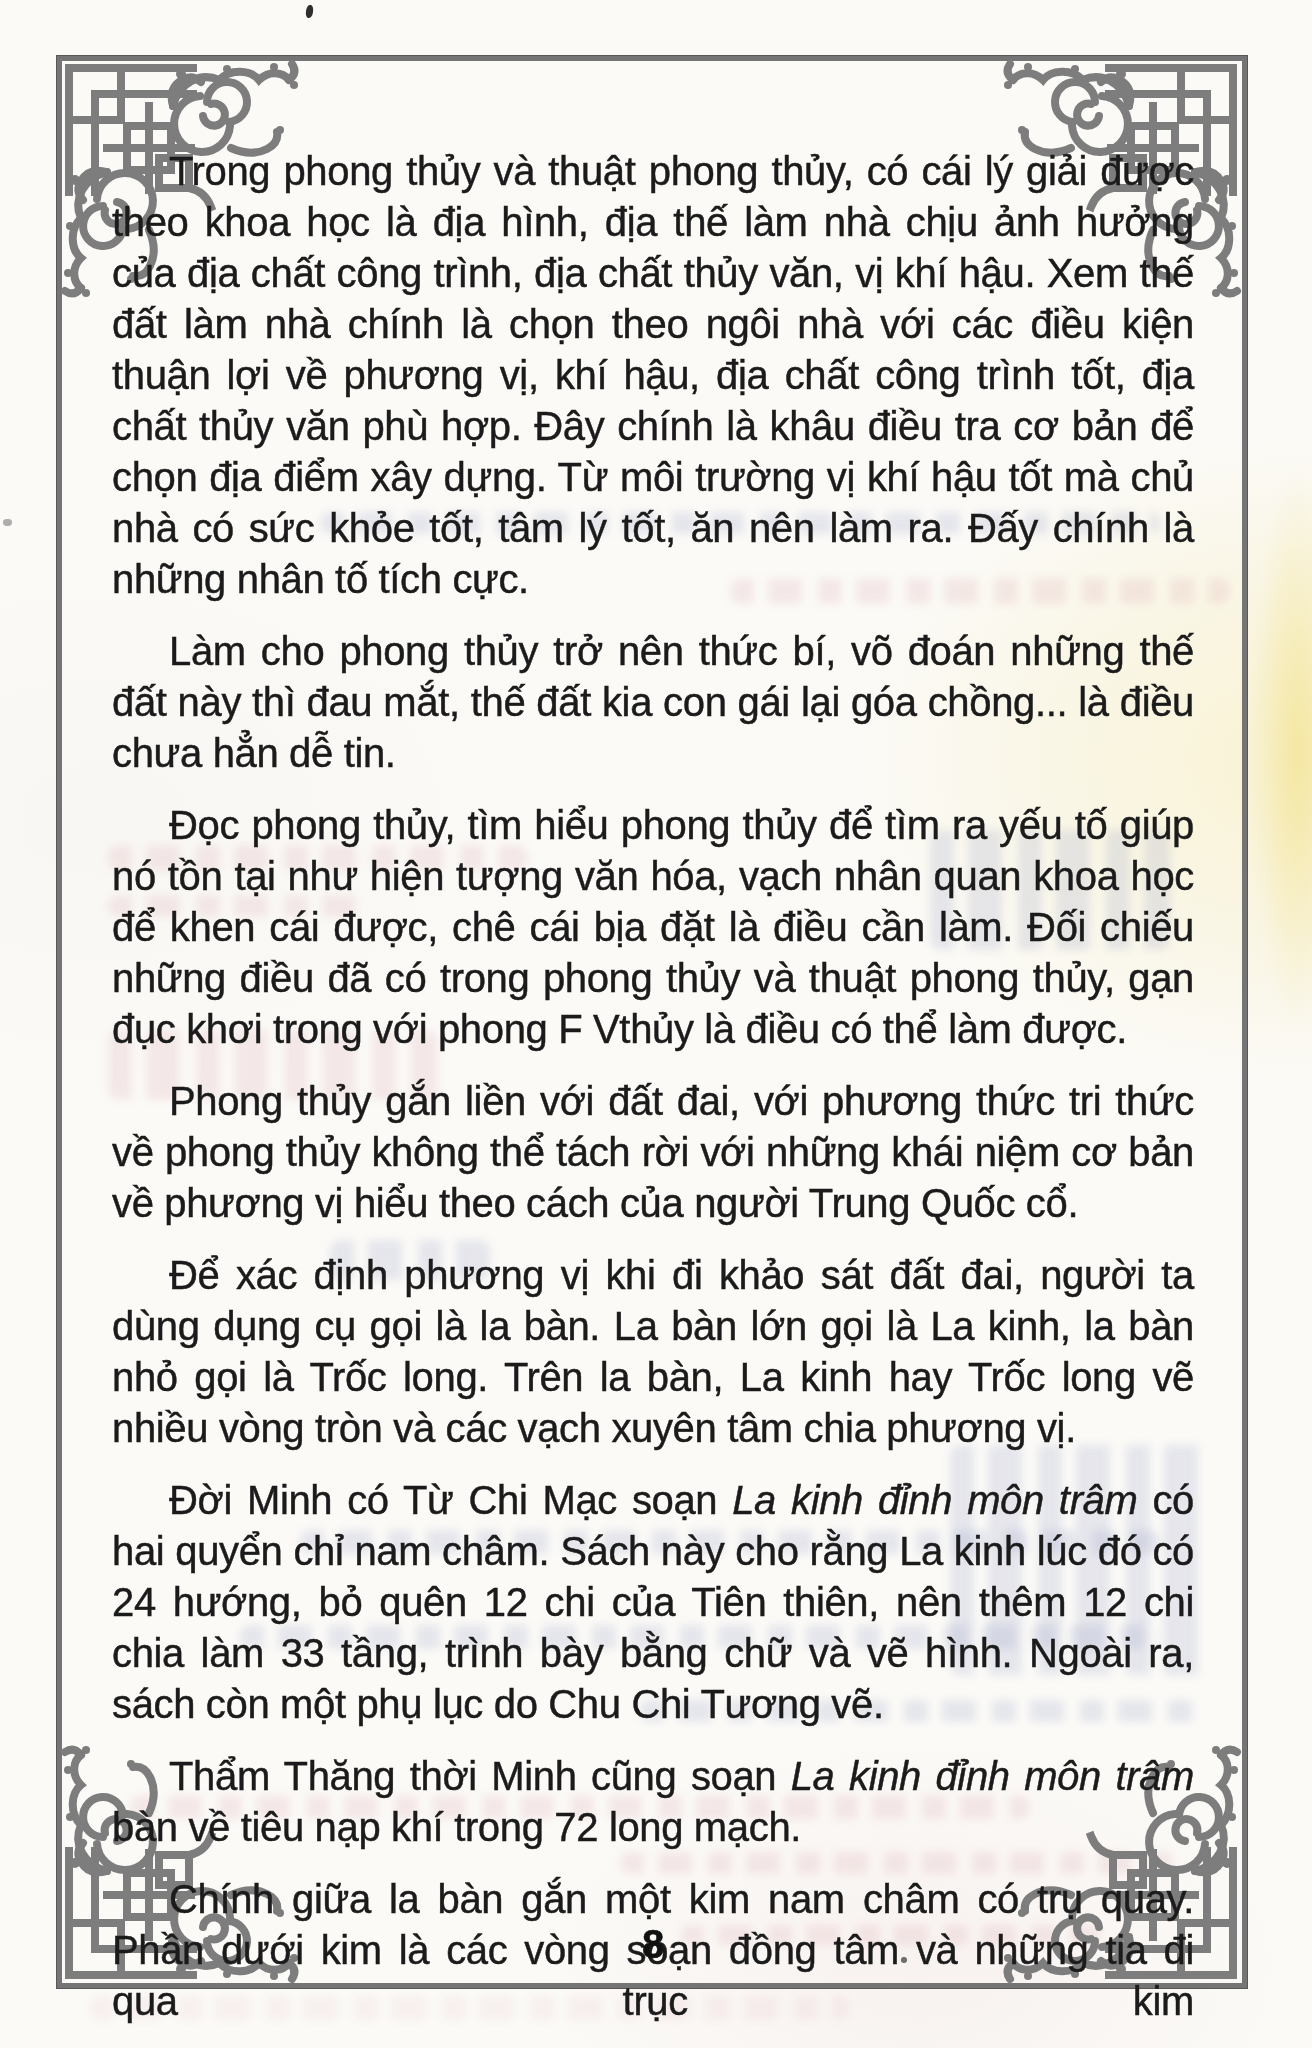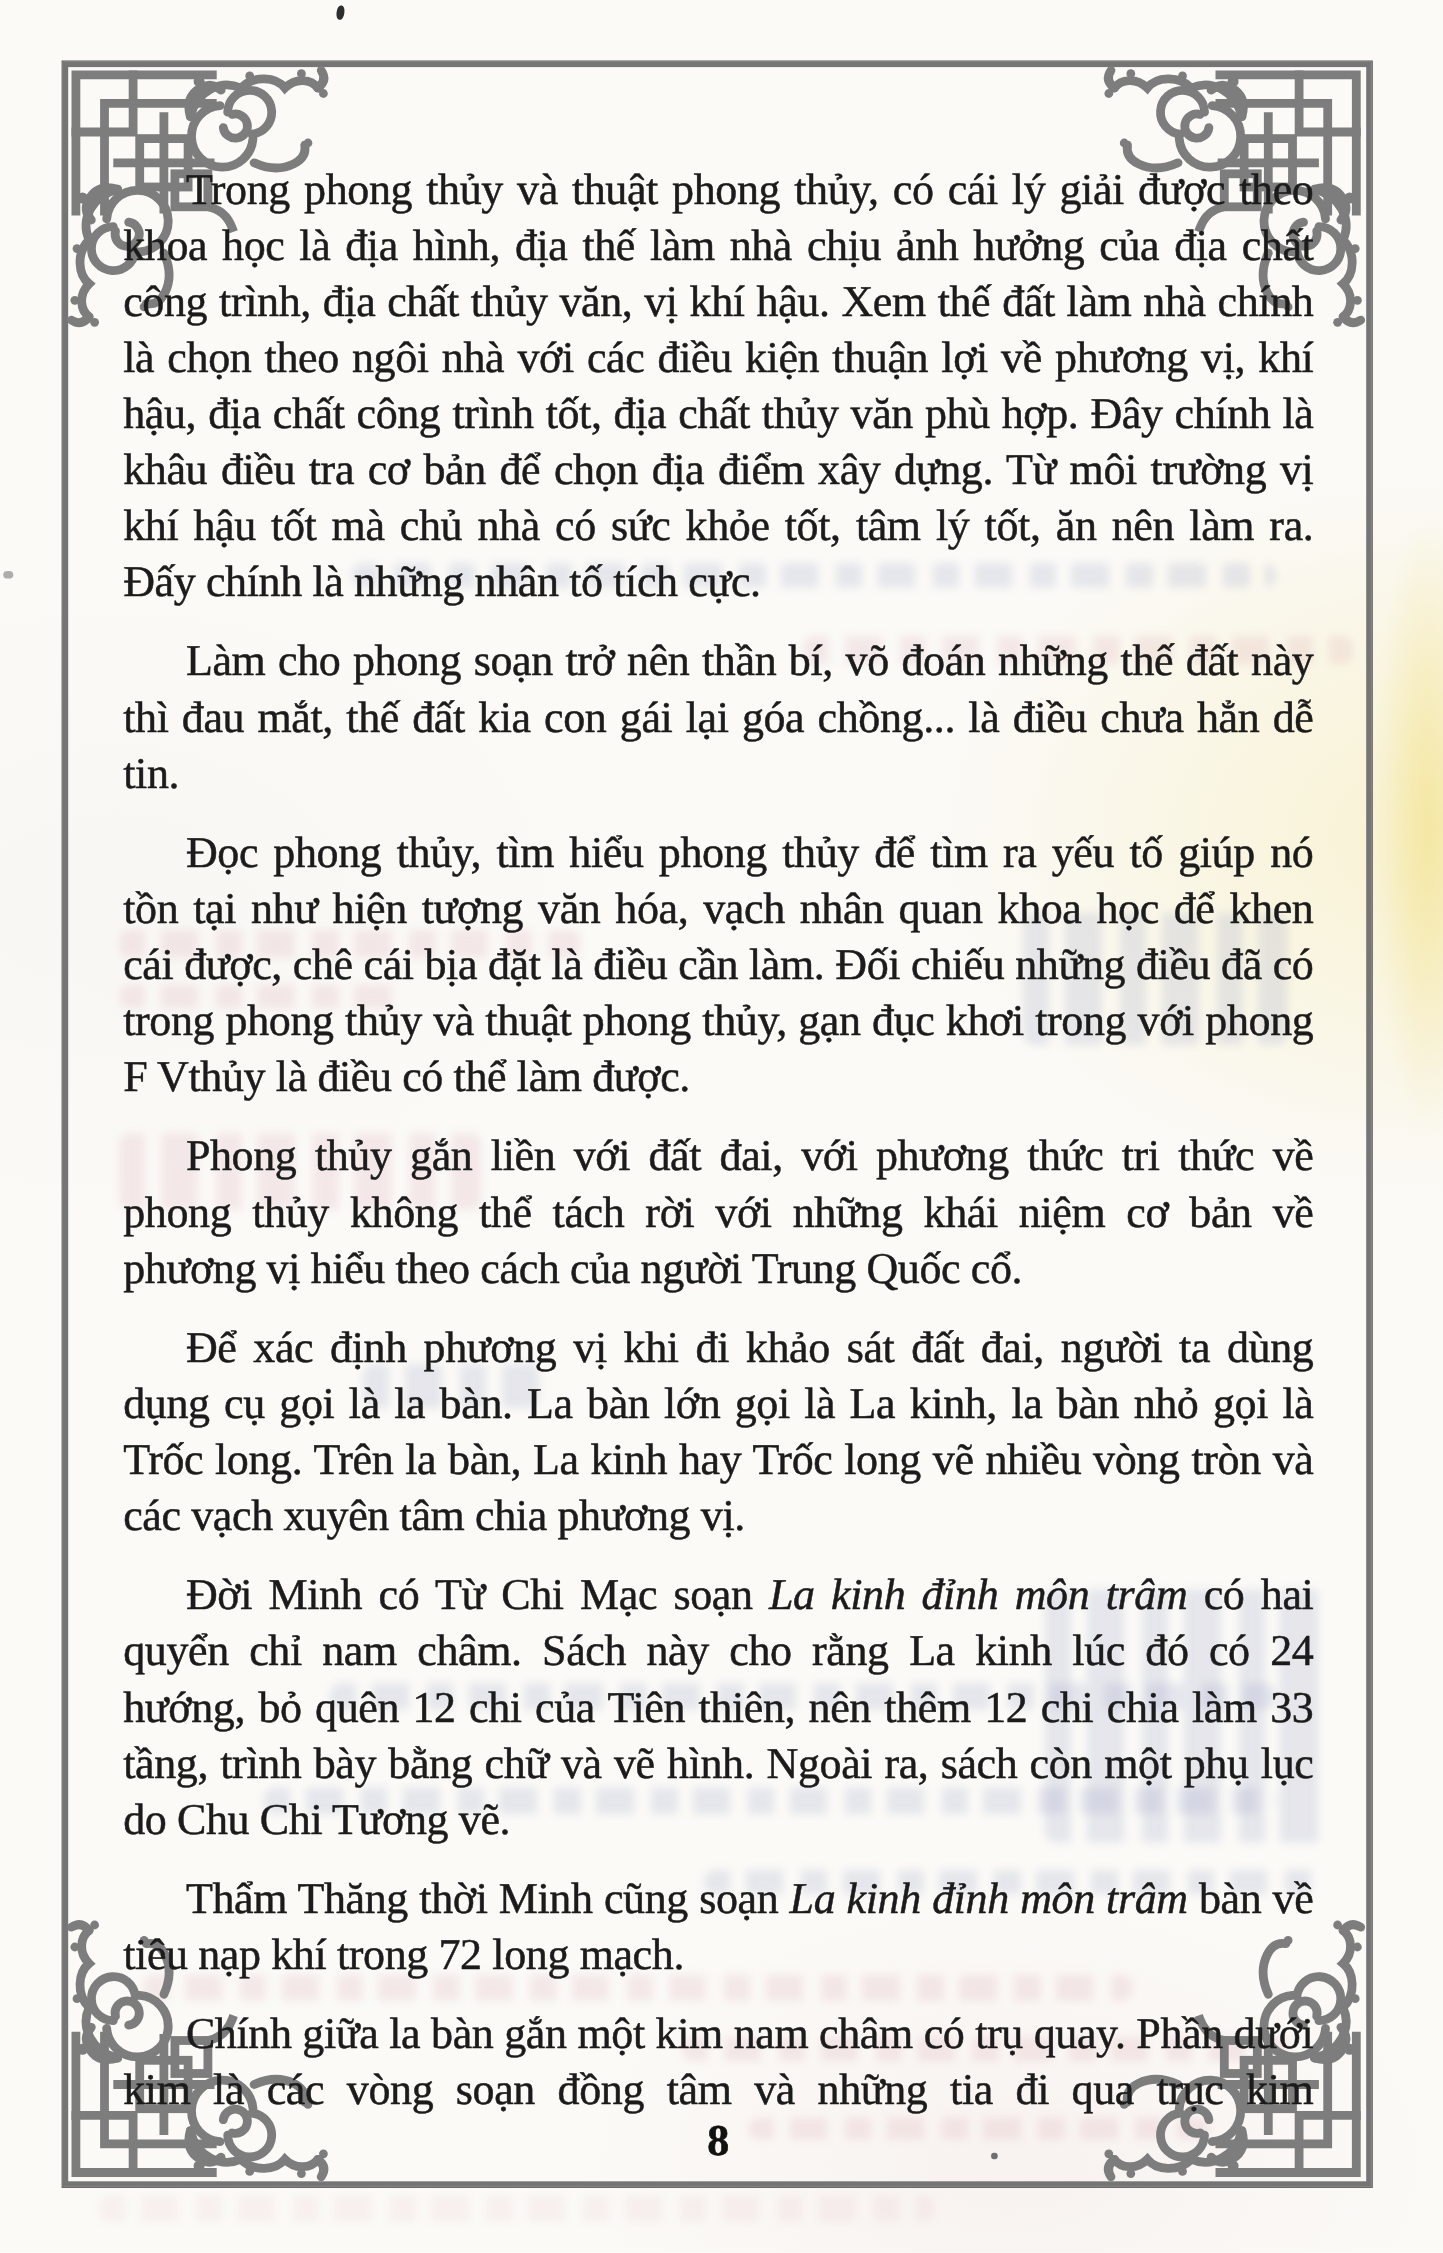--- a/index.html
+++ b/index.html
@@ -5,21 +5,21 @@
   html,body{margin:0;padding:0;background:#ffffff;}
   .page{
     position:relative;
     width:1312px;height:2048px;
     background:
       radial-gradient(700px 480px at 1330px 760px, rgba(243,224,128,.32), rgba(243,224,128,0) 70%),
       radial-gradient(520px 320px at 70% 96%, rgba(234,206,206,.18), rgba(234,206,206,0) 75%),
       radial-gradient(600px 400px at 8% 40%, rgba(230,224,216,.12), rgba(230,224,216,0) 75%),
       var(--paper-color,#fbfaf7);
     overflow:hidden;
-    font-family:Liberation Serif, serif;
+    font-family:Liberation Sans, sans-serif;
   }
   .frame{
     position:absolute;left:57px;top:56px;width:1180px;height:1922px;
     border:5px solid var(--frame-color,#757575);
     outline:1px solid #585858;
     pointer-events:none;
   }
   
   .corner{position:absolute;width:235px;height:235px;overflow:visible;}
   .corner.tl{left:61px;top:60px;}
@@ -131,21 +131,21 @@
     </svg>
   <svg class="corner bl" viewBox="0 0 235 235">
       <use href="#cornerOrn"></use>
     </svg>
   <svg class="corner br" viewBox="0 0 235 235">
       <use href="#cornerOrn"></use>
     </svg>
 
   <div class="textblock">
       <p><span>Trong phong thủy và thuật phong thủy, có cái lý giải được theo khoa học là địa hình, địa thế làm nhà chịu ảnh hưởng của địa chất công trình, địa chất thủy văn, vị khí hậu. Xem thế đất làm nhà chính là chọn theo ngôi nhà với các điều kiện thuận lợi về phương vị, khí hậu, địa chất công trình tốt, địa chất thủy văn phù hợp. Đây chính là khâu điều tra cơ bản để chọn địa điểm xây dựng. Từ môi trường vị khí hậu tốt mà chủ nhà có sức khỏe tốt, tâm lý tốt, ăn nên làm ra. Đấy chính là những nhân tố tích cực.</span></p>
-      <p><span>Làm cho phong soạn trở nên thần bí, võ đoán những thế đất này thì đau mắt, thế đất kia con gái lại góa chồng... là điều chưa hẳn dễ tin.</span></p>
+      <p><span>Làm cho phong thủy trở nên thức bí, võ đoán những thế đất này thì đau mắt, thế đất kia con gái lại góa chồng... là điều chưa hẳn dễ tin.</span></p>
       <p><span>Đọc phong thủy, tìm hiểu phong thủy để tìm ra yếu tố giúp nó tồn tại như hiện tượng văn hóa, vạch nhân quan khoa học để khen cái được, chê cái bịa đặt là điều cần làm. Đối chiếu những điều đã có trong phong thủy và thuật phong thủy, gạn đục khơi trong với phong F Vthủy là điều có thể làm được.</span></p>
       <p><span>Phong thủy gắn liền với đất đai, với phương thức tri thức về phong thủy không thể tách rời với những khái niệm cơ bản về phương vị hiểu theo cách của người Trung Quốc cổ.</span></p>
       <p><span>Để xác định phương vị khi đi khảo sát đất đai, người ta dùng dụng cụ gọi là la bàn. La bàn lớn gọi là La kinh, la bàn nhỏ gọi là Trốc long. Trên la bàn, La kinh hay Trốc long vẽ nhiều vòng tròn và các vạch xuyên tâm chia phương vị.</span></p>
       <p><span>Đời Minh có Từ Chi Mạc soạn </span><em>La kinh đỉnh môn trâm</em><span> có hai quyển chỉ nam châm. Sách này cho rằng La kinh lúc đó có 24 hướng, bỏ quên 12 chi của Tiên thiên, nên thêm 12 chi chia làm 33 tầng, trình bày bằng chữ và vẽ hình. Ngoài ra, sách còn một phụ lục do Chu Chi Tương vẽ.</span></p>
       <p><span>Thẩm Thăng thời Minh cũng soạn </span><em>La kinh đỉnh môn trâm</em><span> bàn về tiêu nạp khí trong 72 long mạch.</span></p>
       <p class="continues"><span>Chính giữa la bàn gắn một kim nam châm có trụ quay. Phần dưới kim là các vòng soạn đồng tâm và những tia đi qua trục kim</span></p>
     </div>
 
   <div class="page-number">8</div>
 

